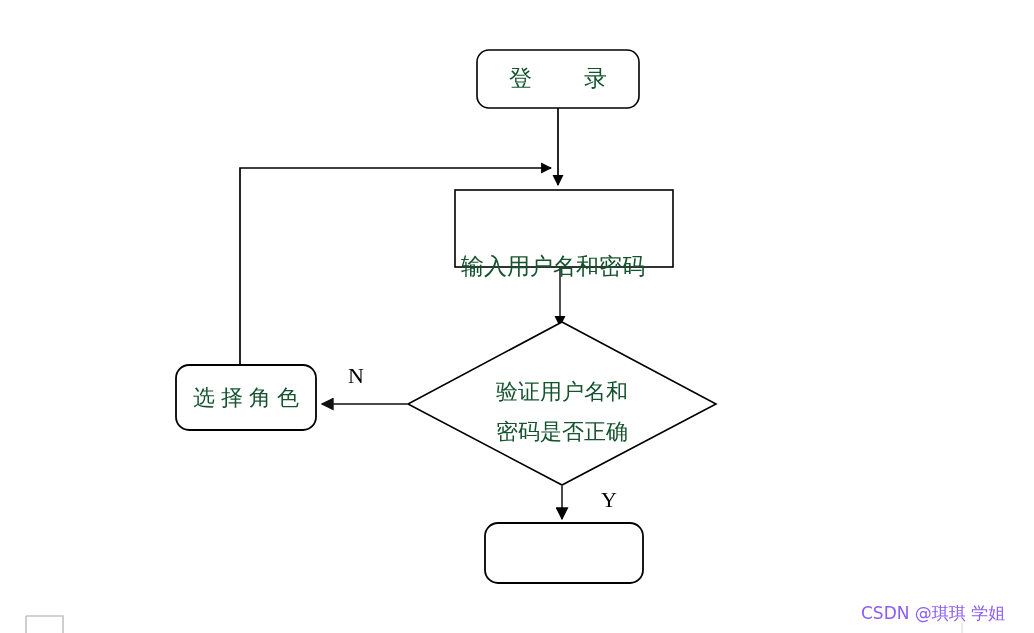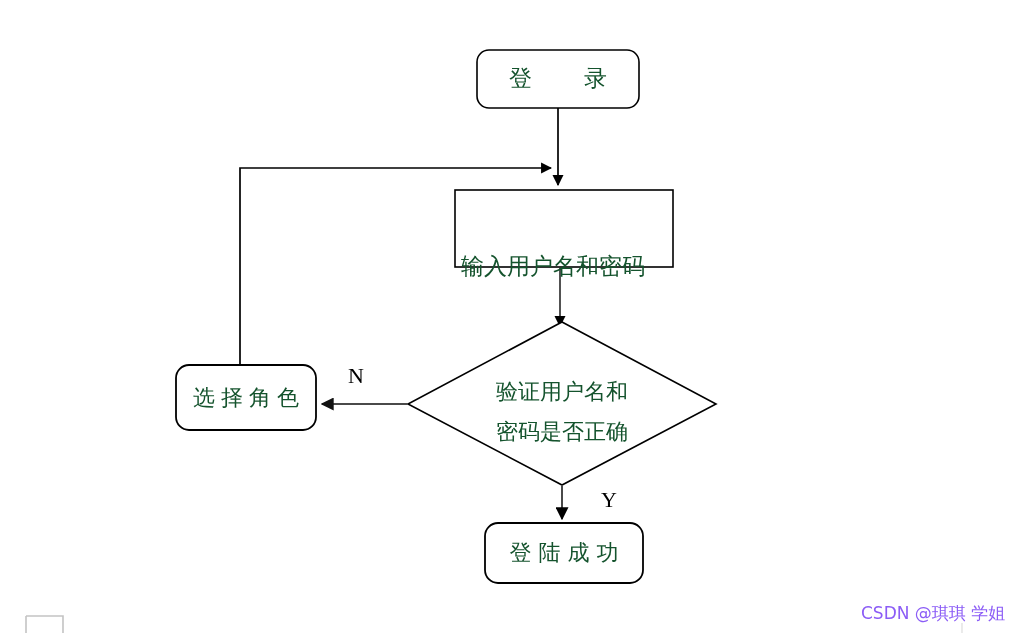--- a/index.html
+++ b/index.html
@@ -147,20 +147,19 @@
 
   <div class="node-label lbl-input cjk">输入用户名和密码</div>
 
   <div class="node-label lbl-decision cjk">
     <div>验证用户名和</div>
     <div>密码是否正确</div>
   </div>
 
   <div class="node-label lbl-role cjk">选择角色</div>
 
-  <div class="node-label lbl-success cjk">登陆成功</div>
 
   <div class="edge-label lbl-n">N</div>
   <div class="edge-label lbl-y">Y</div>
 
   <div class="watermark">CSDN @琪琪 学姐</div>
 
 </div>
 
 </body></html>

